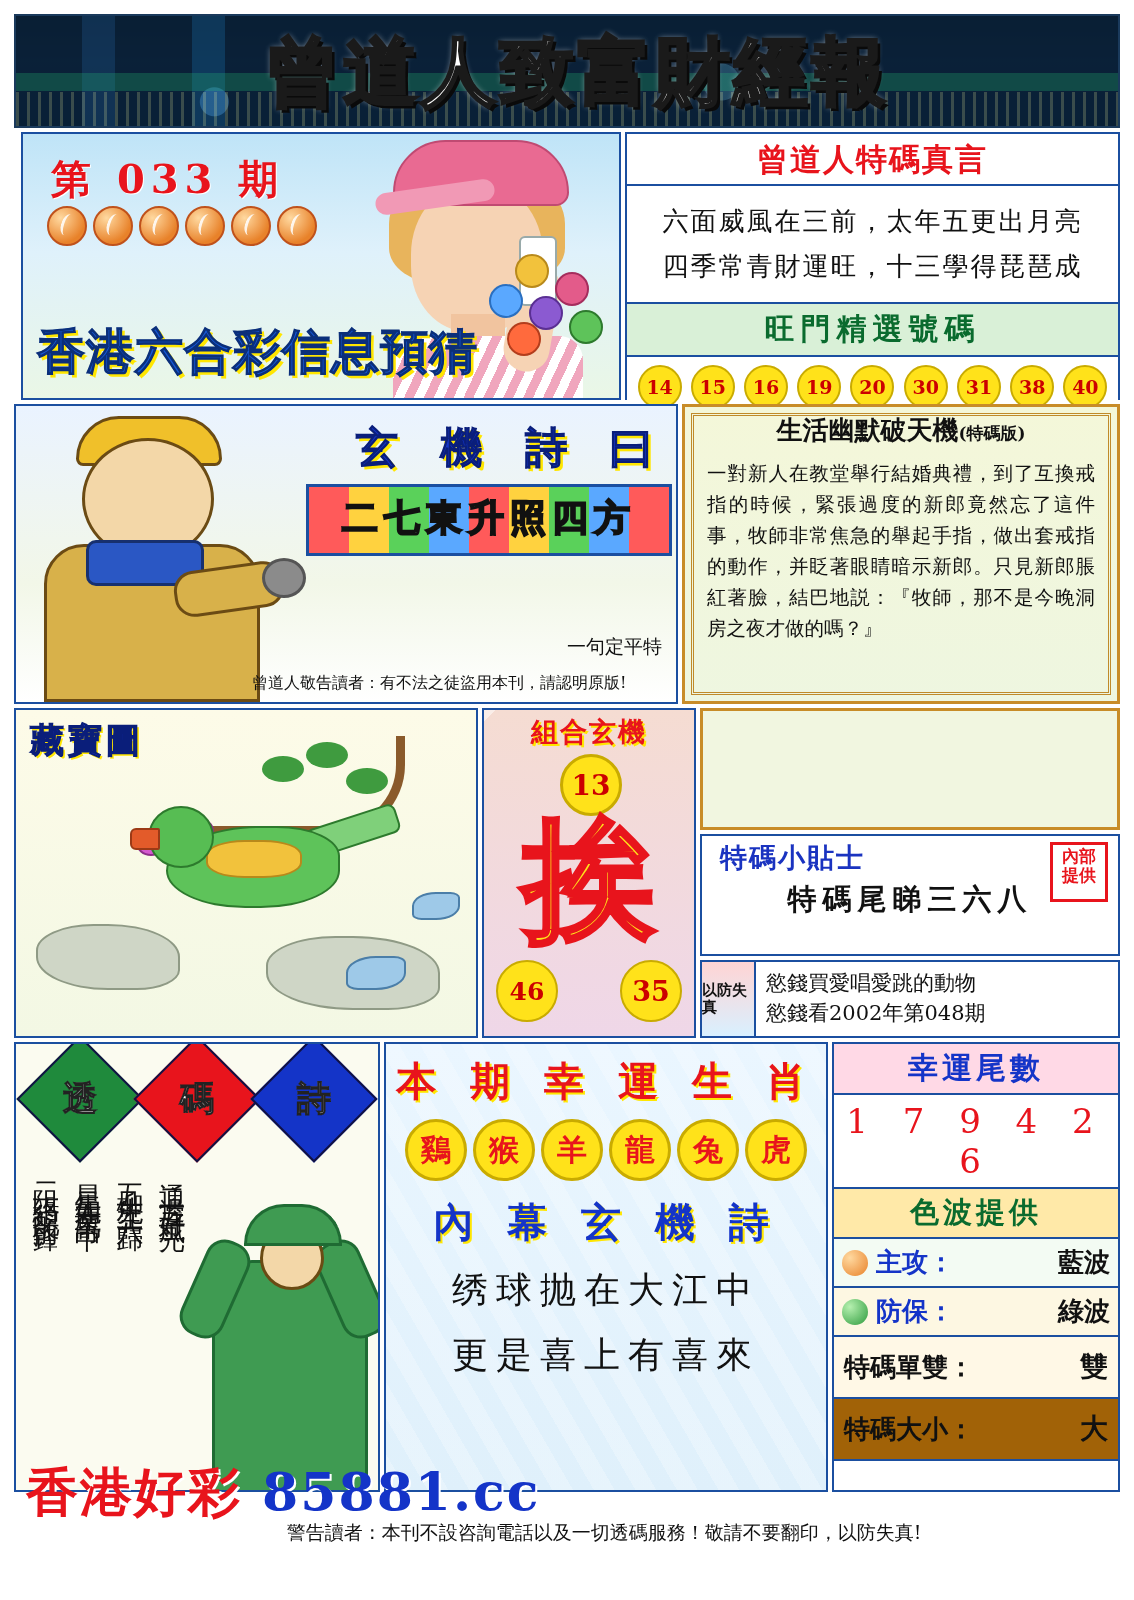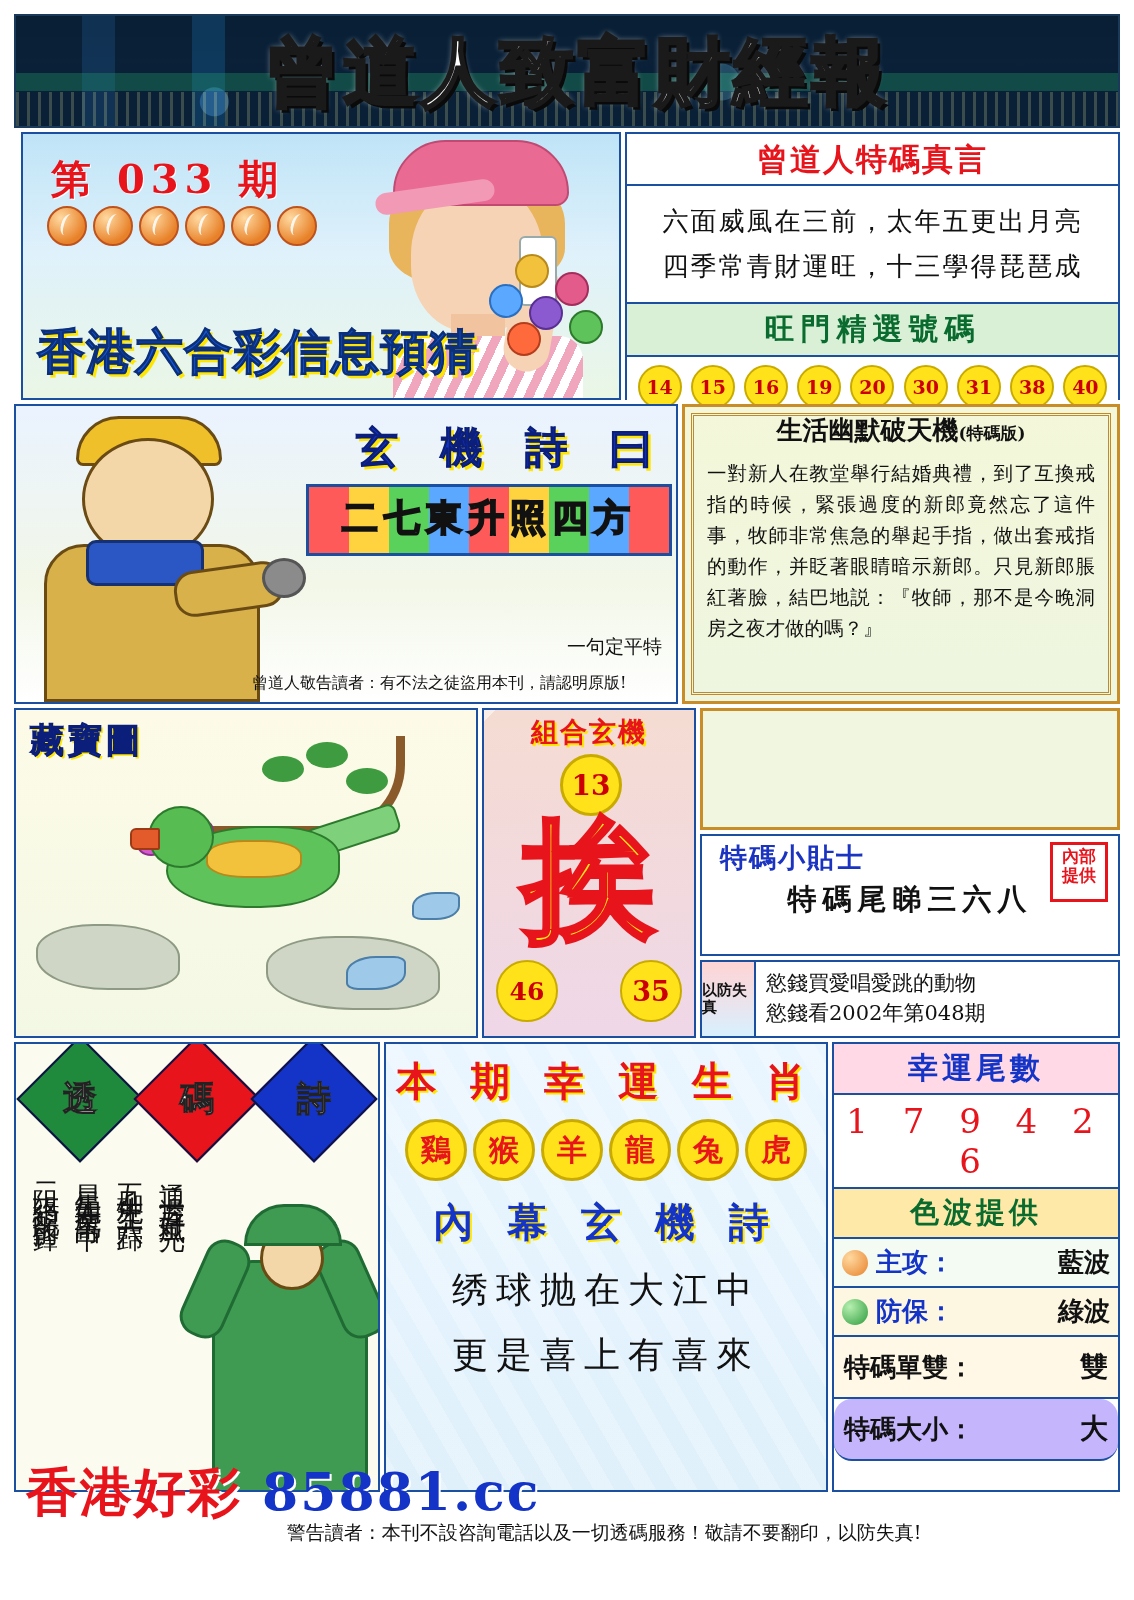--- a/index.html
+++ b/index.html
@@ -336,21 +336,21 @@
       <div class="st-row alt">
         <div class="st-dot" style="background:radial-gradient(circle at 30% 30%,#b6f0b0,#2d9b3c);"></div>
         <div class="st-lab">防保</div>
         <div class="st-lab">：</div>
         <div class="st-val">綠波</div>
       </div>
       <div class="st-row2">
         <div class="k">特碼單雙：</div>
         <div class="v">雙</div>
       </div>
-      <div class="st-row2" style="background:#c4b5fd;border-radius:18px;">
+      <div class="st-row2" style="background:#a16207;">
         <div class="k">特碼大小：</div>
         <div class="v">大</div>
       </div>
     </div>
   </div>
 
   <div class="footer">
     <div class="foot-warn">警告讀者：本刊不設咨詢電話以及一切透碼服務！敬請不要翻印，以防失真!</div>
     <div class="watermark">
       <span>香港好彩</span>

